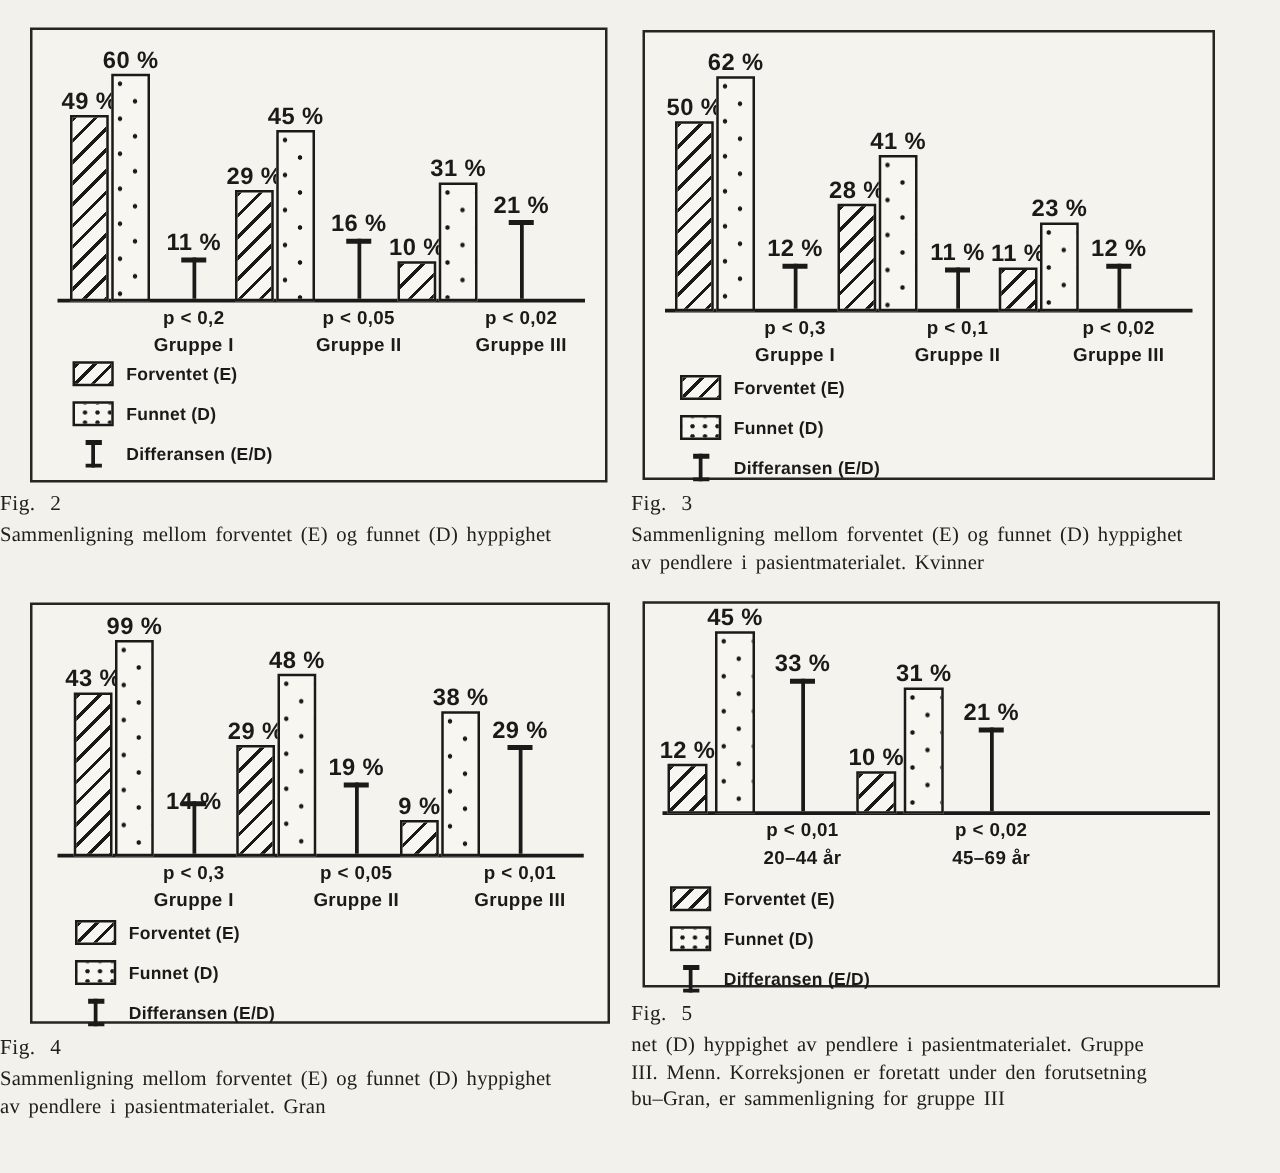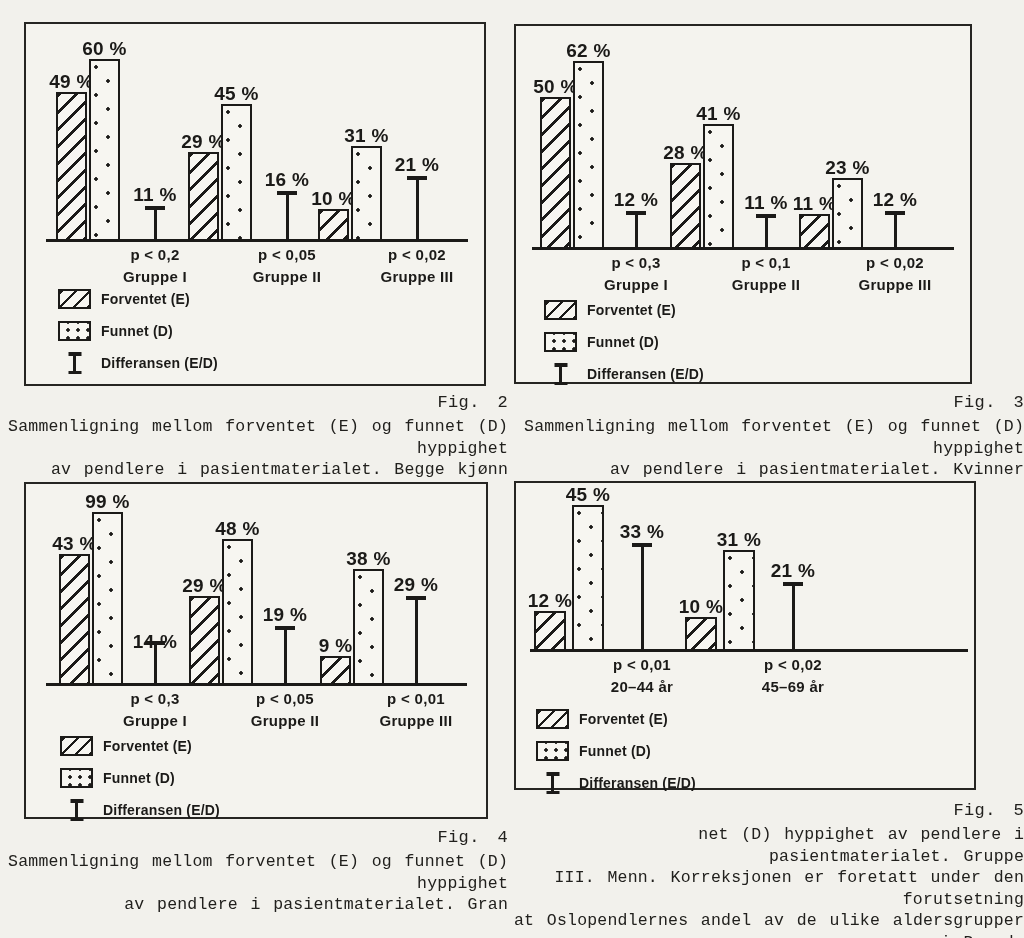--- a/index.html
+++ b/index.html
@@ -54,22 +54,22 @@
   .legend-label{font-size:14px;font-weight:600;letter-spacing:.2px;}
   .ibeam{width:33px;display:flex;justify-content:center;flex:0 0 auto;}
   .ibeam-bar{position:relative;width:3.5px;height:22px;background:#1b1a18;}
   .ibeam-bar::before,.ibeam-bar::after{
     content:"";position:absolute;left:50%;transform:translateX(-50%);
     width:13px;height:3.5px;background:#1b1a18;
   }
   .ibeam-bar::before{top:0}
   .ibeam-bar::after{bottom:0}
   .caption-block{
-    position:absolute;text-align:right;
-    font-family:Liberation Mono, monospace;color:#21201d;
+    position:absolute;text-align:left;
+    font-family:Liberation Serif, serif;color:#21201d;
   }
   .fig-label{font-size:17px;margin-bottom:4px;word-spacing:7px;letter-spacing:.4px;}
   .caption-line{font-size:16.5px;line-height:21.5px;word-spacing:2.5px;letter-spacing:.2px;}
 </style>
 </head>
 <body>
 
 <div class="page">
 
   <section>
@@ -118,21 +118,20 @@
               <span class="ibeam-bar"></span>
             </span>
           <span class="legend-label">Differansen (E/D)</span>
         </div>
       </div>
     </div>
     <div class="caption-block" style="left:0px;top:393px;width:508px">
       <div class="fig-label">Fig. 2</div>
       <div id="caption-0">
           <div class="caption-line">Sammenligning mellom forventet (E) og funnet (D) hyppighet</div>
-          <div class="caption-line">av pendlere i pasientmaterialet. Begge kjønn</div>
         </div>
     </div>
   </section>
 
   <section>
     <div class="panel" style="left:514px;top:24px;width:458px;height:360px">
       <div class="chart-area" id="chart-1">
           <div class="axis" style="left: 16px; top: 221px; width: 422px;"></div>
           <div class="bar hatch" style="left: 24px; top: 71px; width: 31px; height: 152px;"></div>
           <div class="val-label" style="left: 39.5px; top: 50px;">50 %</div>
@@ -284,19 +283,18 @@
             </span>
           <span class="legend-label">Differansen (E/D)</span>
         </div>
       </div>
     </div>
     <div class="caption-block" style="left:505px;top:801px;width:519px">
       <div class="fig-label">Fig. 5</div>
       <div id="caption-3">
           <div class="caption-line">net (D) hyppighet av pendlere i pasientmaterialet. Gruppe</div>
           <div class="caption-line">III. Menn. Korreksjonen er foretatt under den forutsetning</div>
-          <div class="caption-line">at Oslopendlernes andel av de ulike aldersgrupper i Brand-</div>
           <div class="caption-line">bu–Gran, er sammenligning for gruppe III</div>
         </div>
     </div>
   </section>
 
 </div>
 
 </body></html>

